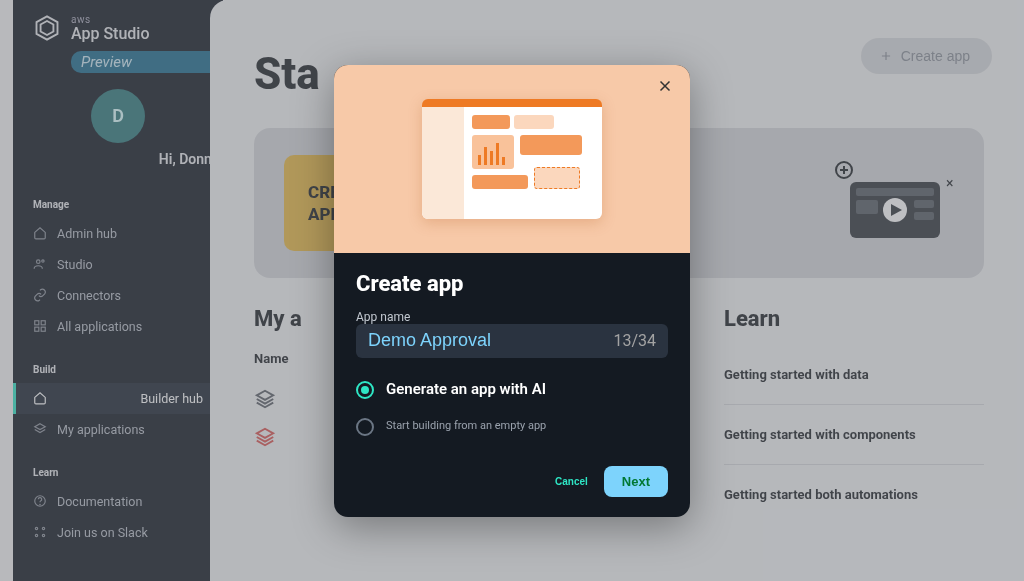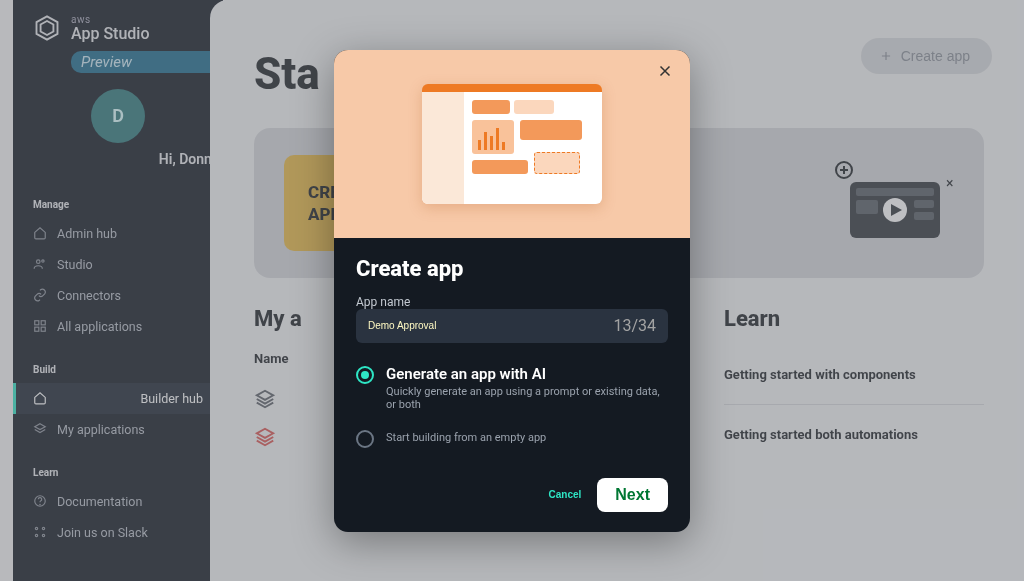--- a/index.html
+++ b/index.html
@@ -112,38 +112,38 @@
   .mockup .side { position: absolute; left: 0; top: 0; width: 42px; height: 100%; background: #fbe8d8; }
   .mockup .bar { position: absolute; background: #f3995a; border-radius: 3px; }
   .modal-body { padding: 18px 22px 20px; color: #e8ebee; }
   .modal-title { font-size: 22px; font-weight: 800; color: #fff; margin-bottom: 14px; }
   .field-label { font-size: 12px; color: #c2c8d0; margin-bottom: 0; }
   .input-wrap {
     background: #2a3340; border-radius: 6px; height: 34px;
     display: flex; align-items: center; padding: 0 12px; margin-bottom: 16px;
   }
   .input-wrap input {
-    flex: 1; background: transparent; border: none; color: #fef9c3; font-size: 10px;
+    flex: 1; background: transparent; border: none; color: #7dd3fc; font-size: 18px;
     outline: none;
   }
   .char-count { font-size: 16px; color: #a3a3a3; }
   .radio-row { display: flex; gap: 12px; padding: 6px 0 12px; cursor: pointer; }
   .radio {
     width: 18px; height: 18px; border: 2px solid #6b7684; border-radius: 50%;
     flex: none; margin-top: 1px; display: flex; align-items: center; justify-content: center;
   }
   .radio.checked { border-color: #2ee6c5; }
   .radio.checked::after { content: ""; width: 8px; height: 8px; background: #2ee6c5; border-radius: 50%; }
   .radio-text .rt-title { font-size: 15px; font-weight: 600; color: #fff; }
   .radio-text .rt-sub { font-size: 11px; color: #9aa2ad; margin-top: 2px; }
   .modal-actions { display: flex; justify-content: flex-end; gap: 16px; margin-top: 18px; align-items: center; }
   .btn-cancel { background: none; border: none; color: #2ee6c5; font-size: 10px; font-weight: 600; cursor: pointer; }
   .btn-next {
-    background: #ffffff; color: #073; border: none; border-radius: 8px;
-    padding: 8px 18px; font-size: 16px; font-weight: 700; cursor: pointer;
+    background: #7dd3fc; color: #073; border: none; border-radius: 8px;
+    padding: 8px 18px; font-size: 13px; font-weight: 700; cursor: pointer;
   }
 </style>
 </head>
 <body>
 
 <aside class="sidebar">
   <div class="logo-row">
     <span class="logo-mark">
       <svg viewBox="0 0 24 24" width="28" height="28" fill="none" stroke="#e6e8eb" stroke-width="1.6">
         <path d="M12 2 L21 7 L21 17 L12 22 L3 17 L3 7 Z"></path>
@@ -277,20 +277,21 @@
         <svg class="stack-icon" viewBox="0 0 24 24" fill="none" stroke="#d9534f" stroke-width="2">
             <polygon points="12 3 21 8 12 13 3 8"></polygon>
             <polyline points="3 12 12 17 21 12"></polyline>
             <polyline points="3 16 12 21 21 16"></polyline>
           </svg>
       </div>
     </div>
 
     <div class="col-right">
       <div class="panel-title">Learn</div>
+      <div class="learn-item">Getting started with data</div>
       <div class="learn-item">Getting started with components</div>
       <div class="learn-item" style="border-bottom:none">Getting started both automations</div>
     </div>
   </div>
 </main>
 
 <div class="overlay">
   <div class="modal">
     <div class="modal-hero">
       <span class="modal-close">
@@ -322,21 +323,20 @@
       <div class="field-label">App name</div>
       <div class="input-wrap">
         <input value="Demo Approval" style="">
         <span class="char-count">13/34</span>
       </div>
 
       <div class="radio-row">
         <span class="radio checked"></span>
         <div class="radio-text">
           <div class="rt-title">Generate an app with AI</div>
-          <div class="rt-sub">Quickly generate an app using a prompt or existing data, or both</div>
         </div>
       </div>
       <div class="radio-row">
         <span class="radio"></span>
         <div class="radio-text">
           <div class="rt-sub">Start building from an empty app</div>
         </div>
       </div>
 
       <div class="modal-actions">

